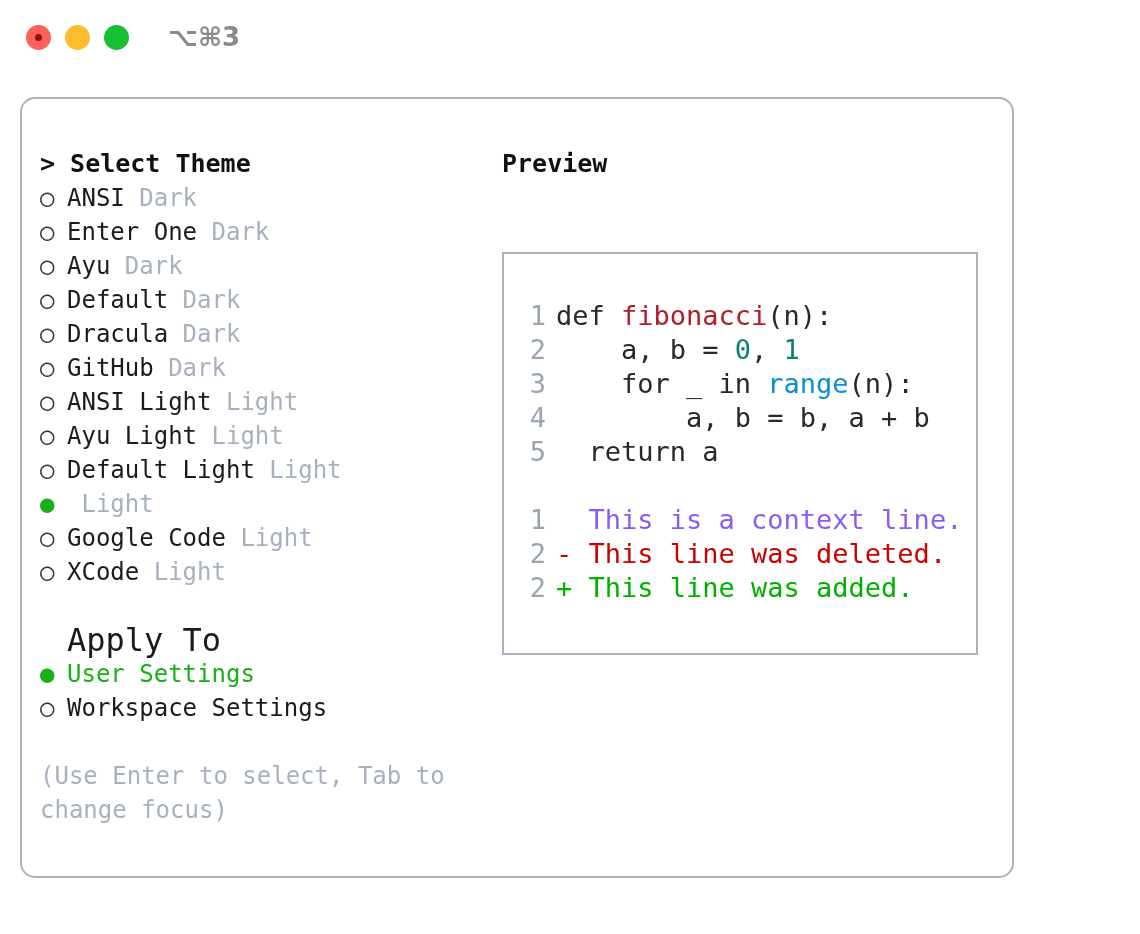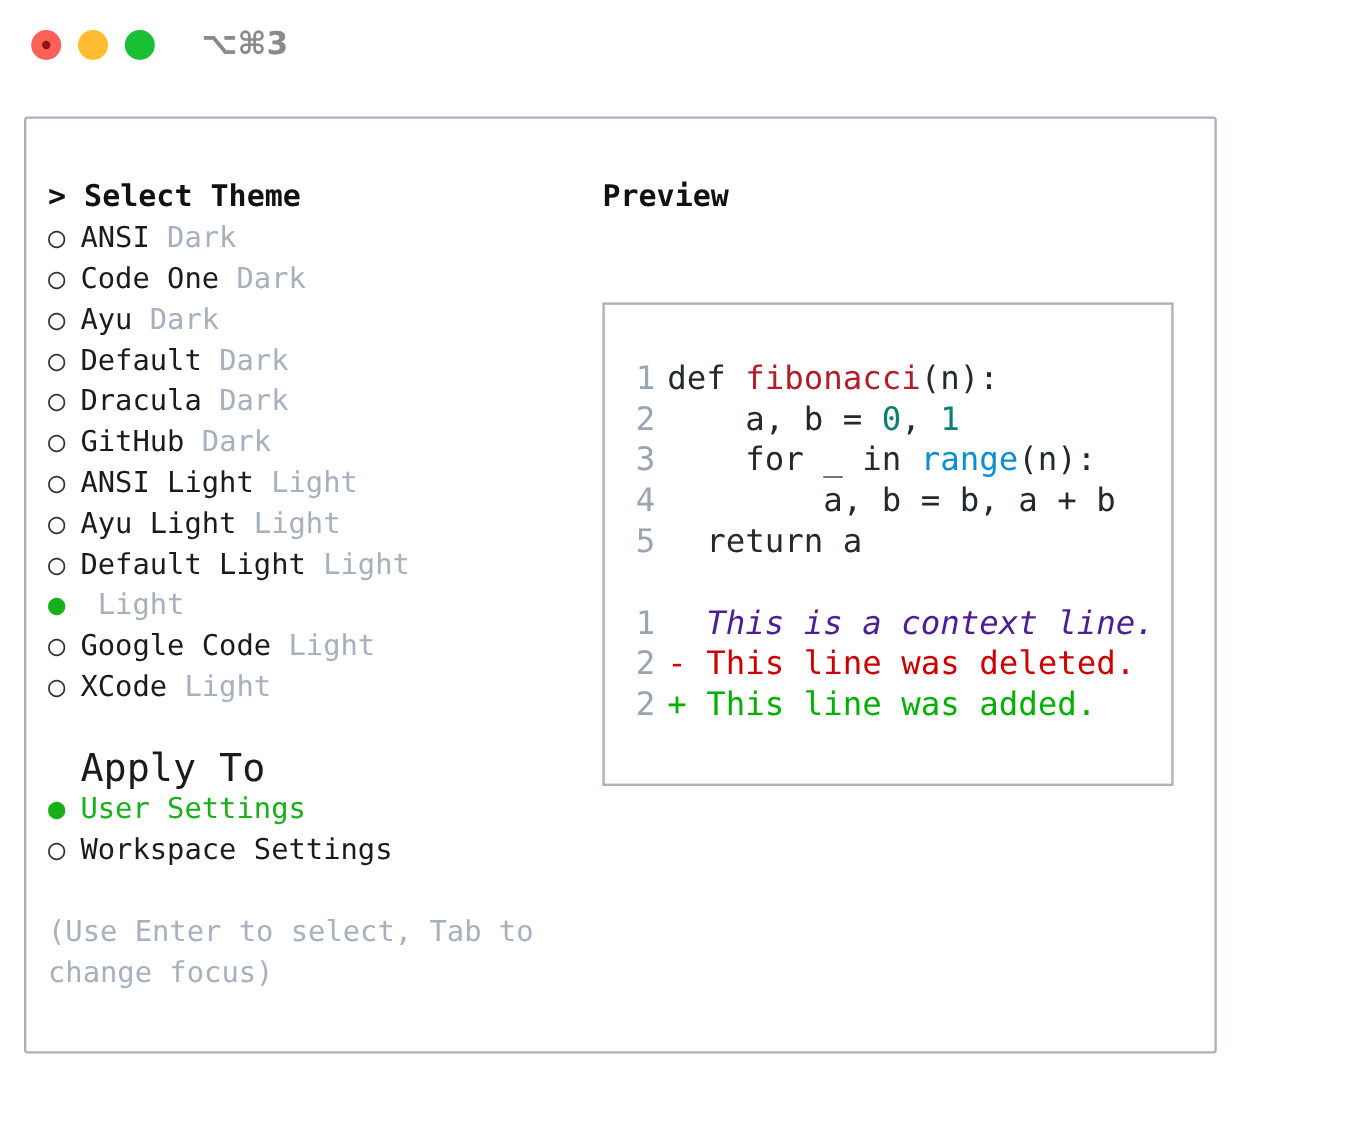--- a/index.html
+++ b/index.html
@@ -72,21 +72,21 @@
   }
 
   
   .card {
     position: absolute;
     left: 20px;
     top: 97px;
     width: 994px;
     height: 781px;
     border: 2px solid #aab2bd;
-    border-radius: 3px;
+    border-radius: 15px;
     box-sizing: border-box;
     background: #ffffff;
   }
 
   
   .left-pane {
     position: absolute;
     left: 18px;
     top: 48px;
     width: 440px;
@@ -169,21 +169,21 @@
     display: inline-block;
     width: 24px;
     text-align: right;
     color: #9aa5b1;
   }
   .ln-sp { display: inline-block; width: 10px; }
   .tok-plain { color: #24292e; }
   .tok-fn    { color: #b31d28; }
   .tok-num   { color: #0a7f72; }
   .tok-call  { color: #0d8ecf; }
-  .tok-ctx   { color: #4c1d95; font-style: italic; }
+  .tok-ctx   { color: #8b5cf6; }
   .tok-del   { color: #cc0000; }
   .tok-add   { color: #00b000; }
   .blank-line { height: 34px; }
 </style>
 </head>
 <body>
 
 <div class="window">
 
   <div class="titlebar">
@@ -195,21 +195,21 @@
     <div class="shortcut">⌥⌘3</div>
   </div>
 
   <div class="card">
 
     <div class="left-pane">
       <div class="heading">&gt; Select Theme</div>
 
       <div id="theme-list">
           <div class="theme-row"><span class="marker">○</span><span class="theme-name">ANSI</span><span> </span><span class="theme-kind">Dark</span></div>
-          <div class="theme-row"><span class="marker">○</span><span class="theme-name">Code One</span><span> </span><span class="theme-kind">Dark</span></div>
+          <div class="theme-row"><span class="marker">○</span><span class="theme-name">Enter One</span><span> </span><span class="theme-kind">Dark</span></div>
           <div class="theme-row"><span class="marker">○</span><span class="theme-name">Ayu</span><span> </span><span class="theme-kind">Dark</span></div>
           <div class="theme-row"><span class="marker">○</span><span class="theme-name">Default</span><span> </span><span class="theme-kind">Dark</span></div>
           <div class="theme-row"><span class="marker">○</span><span class="theme-name">Dracula</span><span> </span><span class="theme-kind">Dark</span></div>
           <div class="theme-row"><span class="marker">○</span><span class="theme-name">GitHub</span><span> </span><span class="theme-kind">Dark</span></div>
           <div class="theme-row"><span class="marker">○</span><span class="theme-name">ANSI Light</span><span> </span><span class="theme-kind">Light</span></div>
           <div class="theme-row"><span class="marker">○</span><span class="theme-name">Ayu Light</span><span> </span><span class="theme-kind">Light</span></div>
           <div class="theme-row"><span class="marker">○</span><span class="theme-name">Default Light</span><span> </span><span class="theme-kind">Light</span></div>
           <div class="theme-row selected"><span class="marker sel">●</span><span> </span><span class="theme-kind">Light</span></div>
           <div class="theme-row"><span class="marker">○</span><span class="theme-name">Google Code</span><span> </span><span class="theme-kind">Light</span></div>
           <div class="theme-row"><span class="marker">○</span><span class="theme-name">XCode</span><span> </span><span class="theme-kind">Light</span></div>

